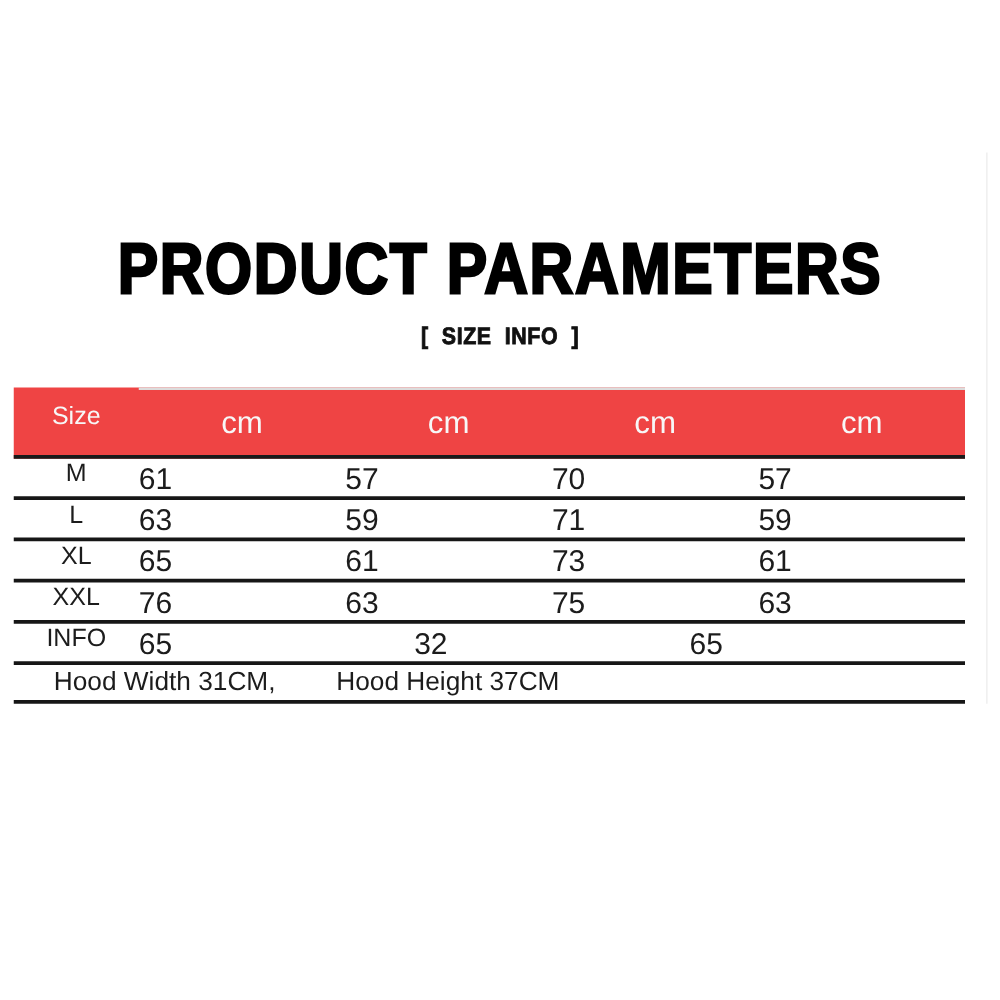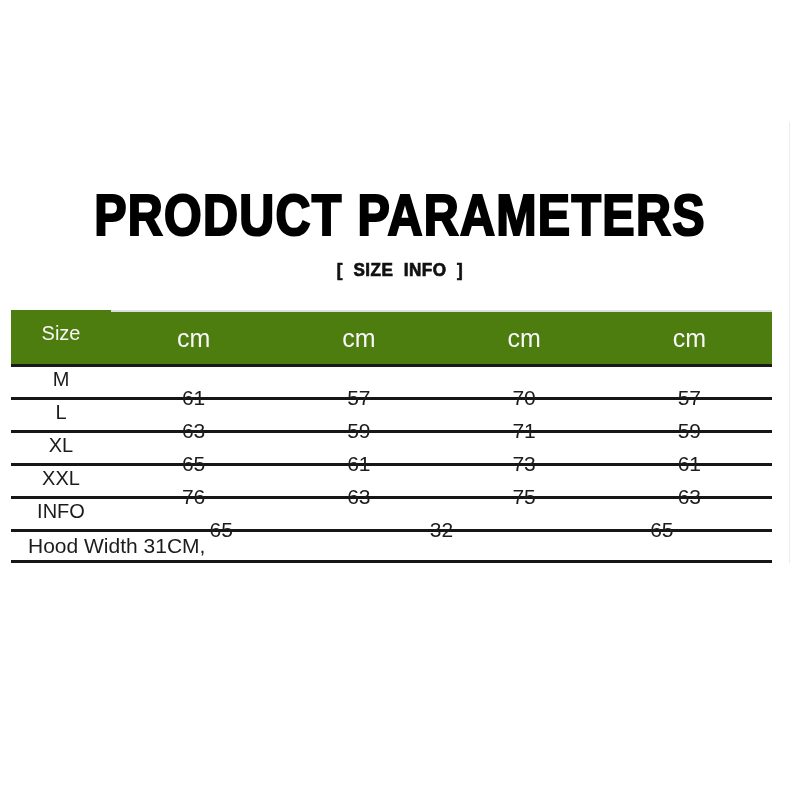--- a/index.html
+++ b/index.html
@@ -46,21 +46,21 @@
   
   .size-table {
     position: absolute;
     left: 11px; top: 310px;
     width: 761px;
   }
 
   .thead {
     display: flex;
     height: 54px;
-    background: #4d7c0f;
+    background: #ef4444;
     color: #f7f7f7;
     border-bottom: 3px solid #1a1a1a;
   }
   .corner-cell {
     width: 100px;
     display: flex; align-items: center; justify-content: center;
     font-size: 20px;
     position: relative; top: -4px;
   }
   .meas {
@@ -94,38 +94,38 @@
     align-items: center;
   }
   .size-cell {
     width: 100px;
     text-align: center;
     font-size: 20px;
     position: relative; top: -3px;
   }
   .val-cell {
     flex: 1;
-    text-align: center;
-    font-size: 21px;
-    position: relative; top: 16px;
+    text-align: left;
+    font-size: 24px;
+    position: relative; top: 2px;
   }
 
   .foot-row {
     position: relative;
     height: 28px;
     border-bottom: 3px solid #161616;
   }
   .foot-left, .foot-right {
     position: absolute;
     top: 50%;
     transform: translateY(-50%);
     font-size: 21px;
     white-space: nowrap;
   }
-  .foot-left  { left: 17px; }
+  .foot-left  { left: 32px; }
   .foot-right { left: 258px; }
 
   
   .card-edge {
     position: absolute;
     left: 789px; top: 122px;
     width: 1px; height: 441px;
     background: #ececec;
   }
 </style>
@@ -183,17 +183,18 @@
 
   <div class="trow">
     <div class="size-cell">INFO</div>
     <div class="val-cell">65</div>
     <div class="val-cell">32</div>
     <div class="val-cell">65</div>
   </div>
 
   <div class="foot-row">
     <span class="foot-left">Hood Width 31CM,</span>
+    <span class="foot-right">Hood Height 37CM</span>
   </div>
 
 </div>
 
 <div class="card-edge"></div>
 
 </body></html>

